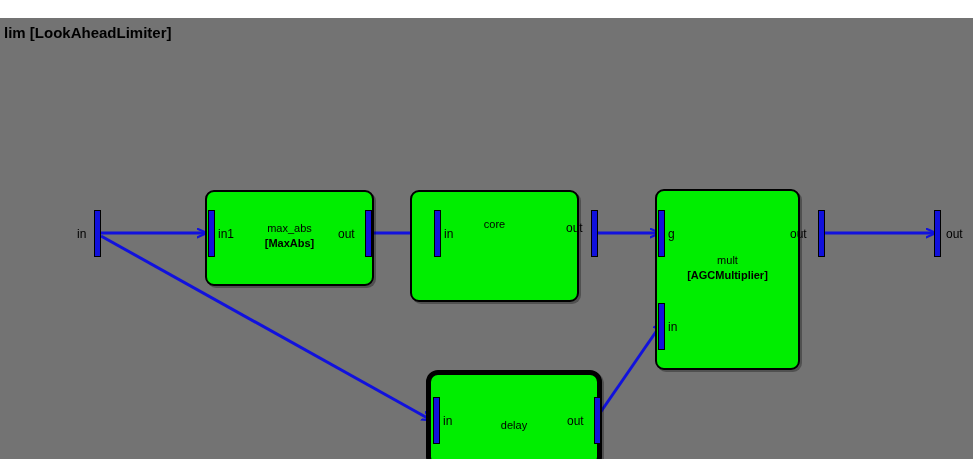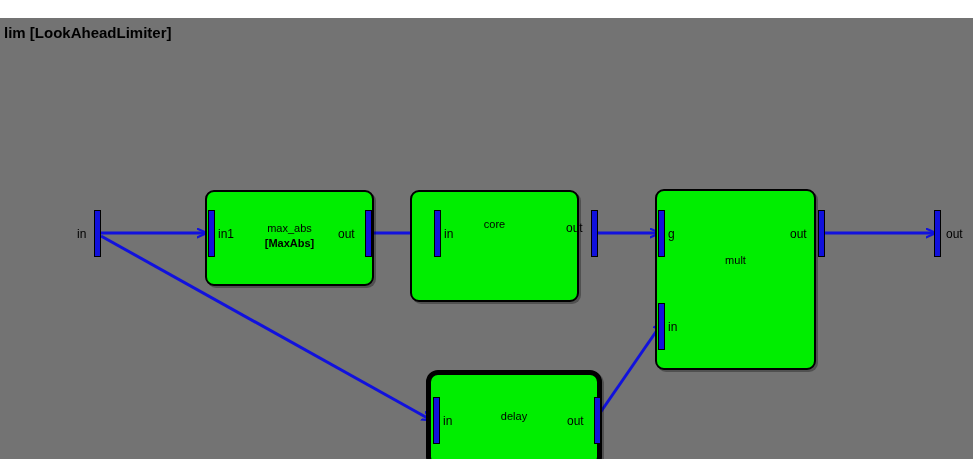--- a/index.html
+++ b/index.html
@@ -130,34 +130,35 @@
   <div class="block" style="left:410px; top:172px; width:169px; height:112px;">
     <div class="block-label" style="top:25px;">
       <span>core</span>
     </div>
   </div>
   <div class="portbar" style="left:434px; top:192px; height:47px;"></div>
   <div class="portlabel" style="left:444px; top:210px;">in</div>
   <div class="portbar" style="left:591px; top:192px; height:47px;"></div>
   <div class="portlabel" style="left:566px; top:204px;">out</div>
 
-  <div class="block" style="left:655px; top:171px; width:161px; height:181px;">
+  <div class="block" style="left:655px; top:171px; width:145px; height:181px;">
     <div class="block-label" style="top:62px;">
       <span>mult</span>
+      <span class="ln2">[AGCMultiplier]</span>
     </div>
   </div>
   <div class="portbar" style="left:658px; top:192px; height:47px;"></div>
   <div class="portlabel" style="left:668px; top:210px;">g</div>
   <div class="portbar" style="left:658px; top:285px; height:47px;"></div>
   <div class="portlabel" style="left:668px; top:303px;">in</div>
   <div class="portbar" style="left:818px; top:192px; height:47px;"></div>
   <div class="portlabel" style="left:790px; top:210px;">out</div>
 
   <div class="block thick" style="left:426px; top:352px; width:176px; height:99px;">
-    <div class="block-label" style="top:34px;">
+    <div class="block-label" style="top:43px;">
       <span>delay</span>
     </div>
   </div>
   <div class="portbar" style="left:433px; top:379px; height:47px;"></div>
   <div class="portlabel" style="left:443px; top:397px;">in</div>
   <div class="portbar" style="left:594px; top:379px; height:47px;"></div>
   <div class="portlabel" style="left:567px; top:397px;">out</div>
 
 </div>
 

